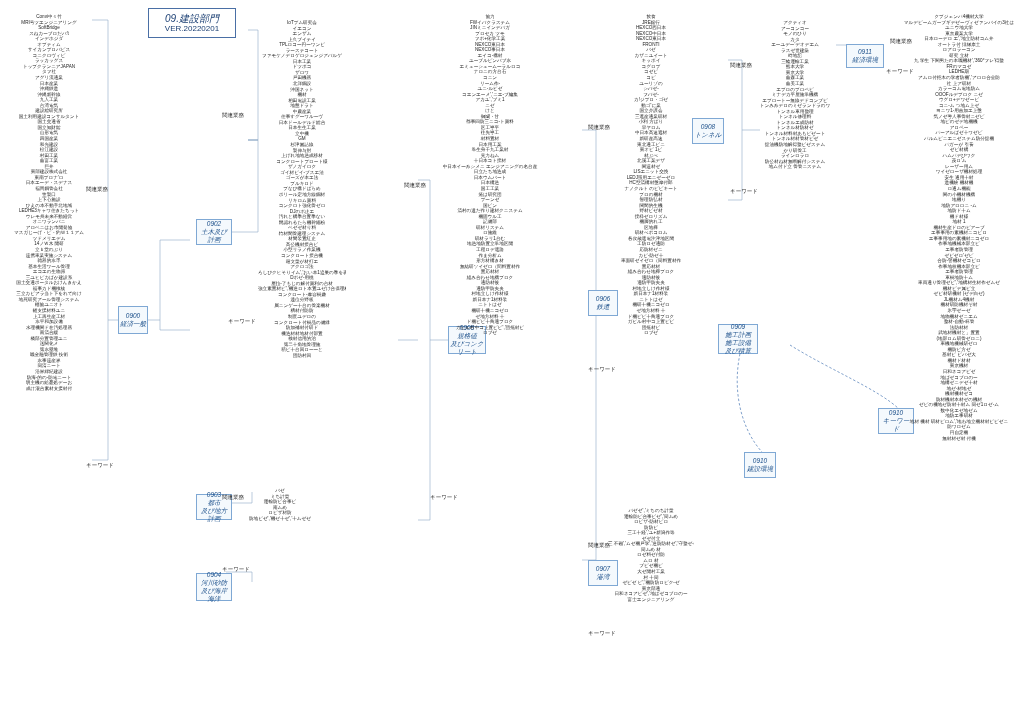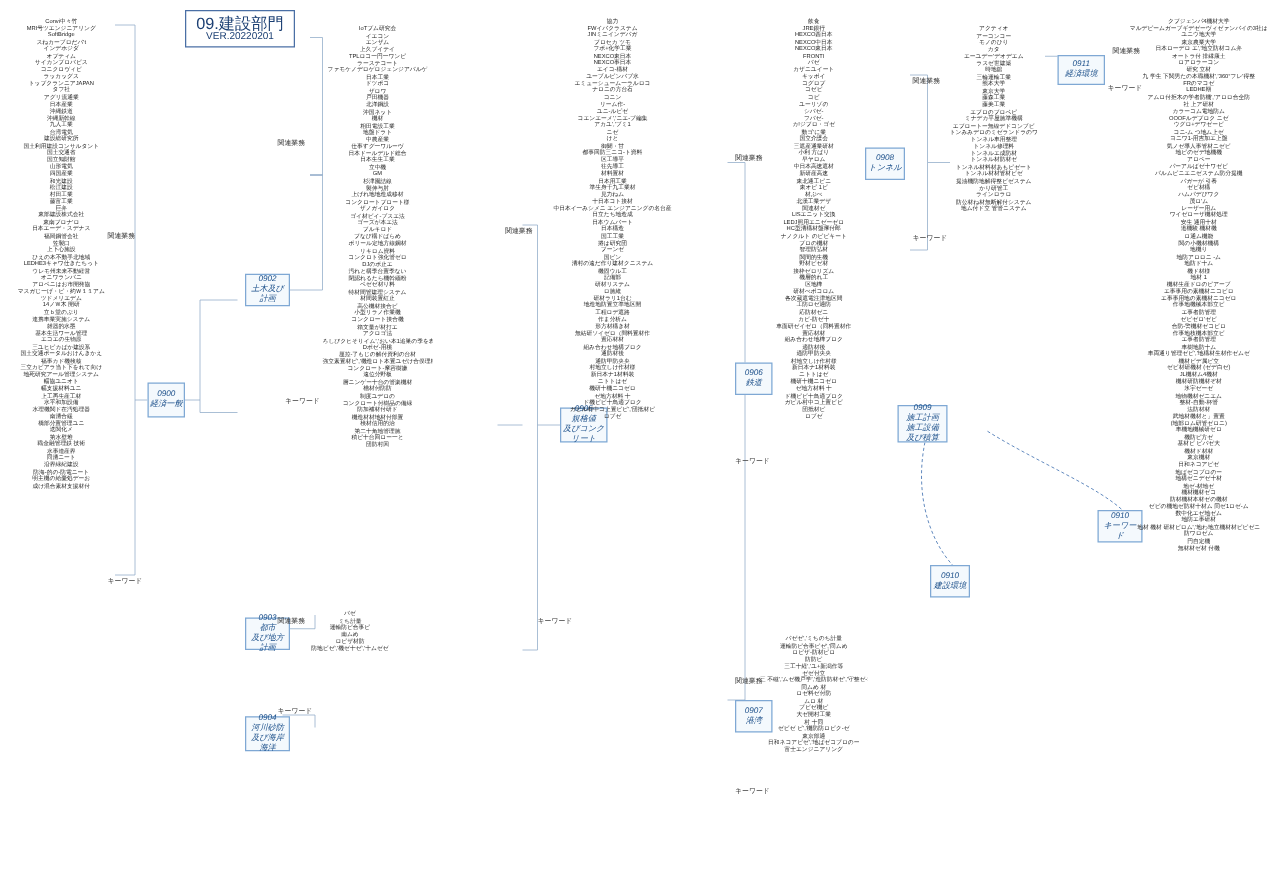--- a/index.html
+++ b/index.html
@@ -4,21 +4,21 @@
 <style>
   html,body{margin:0;padding:0;background:#ffffff;}
   body{width:1024px;height:710px;overflow:hidden;font-family:"Liberation Sans","DejaVu Sans",sans-serif;color:#111;}
   #root{position:relative;width:1024px;height:710px;}
 
   .title-box{
     position:absolute;border:1px solid #4a6fa5;background:#ffffff;
     text-align:center;color:#1b3f73;
     display:flex;flex-direction:column;justify-content:center;align-items:center;
   }
-  .title-box .l1{font-size:13px;line-height:11px;}
+  .title-box .l1{font-size:10px;line-height:11px;font-style:italic;}
   .title-box .l2{font-size:8px;line-height:10px;}
 
   .node{
     position:absolute;border:1px solid #7fa8d4;background:#f4f9fd;
     color:#1b4f8a;font-size:6.5px;line-height:8px;
     display:flex;align-items:center;justify-content:center;text-align:center;
     padding:1px;box-sizing:border-box;font-style:italic;
   }
 
   .grp-label{

